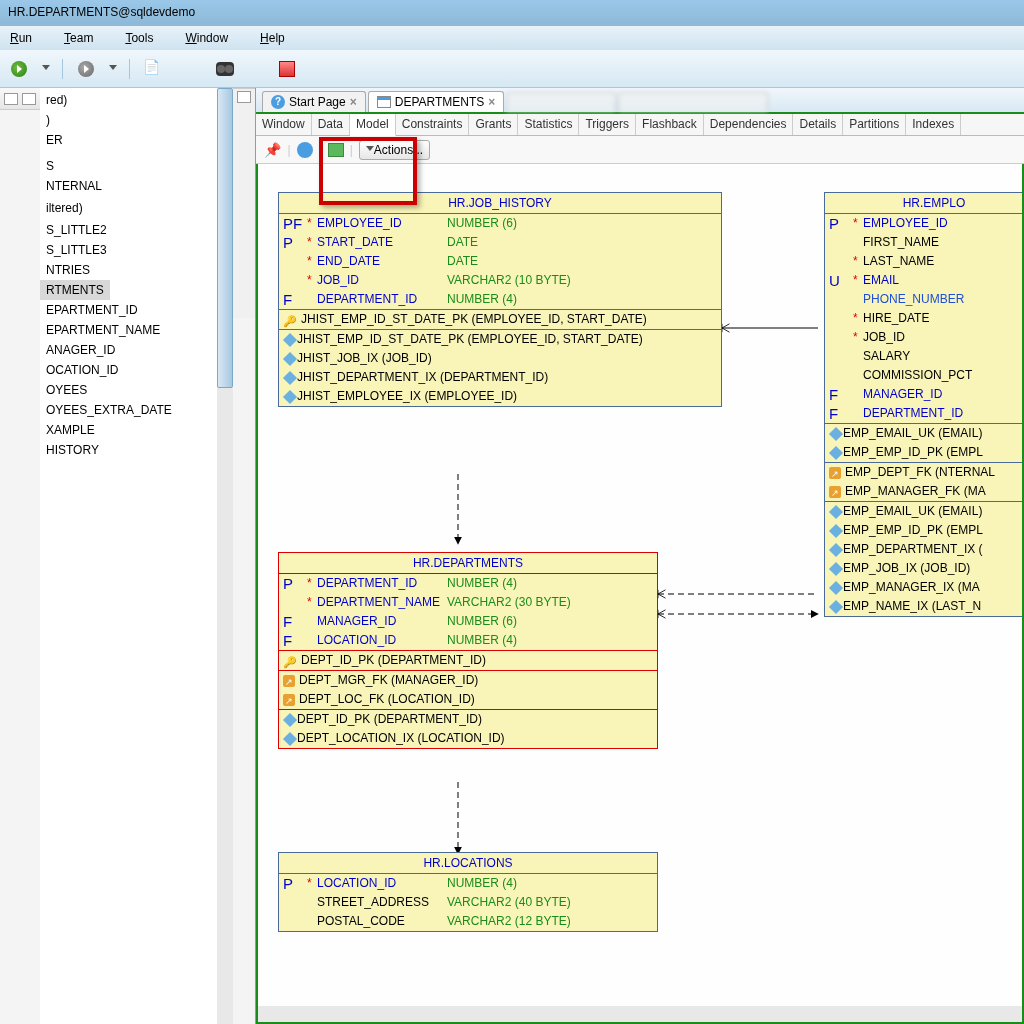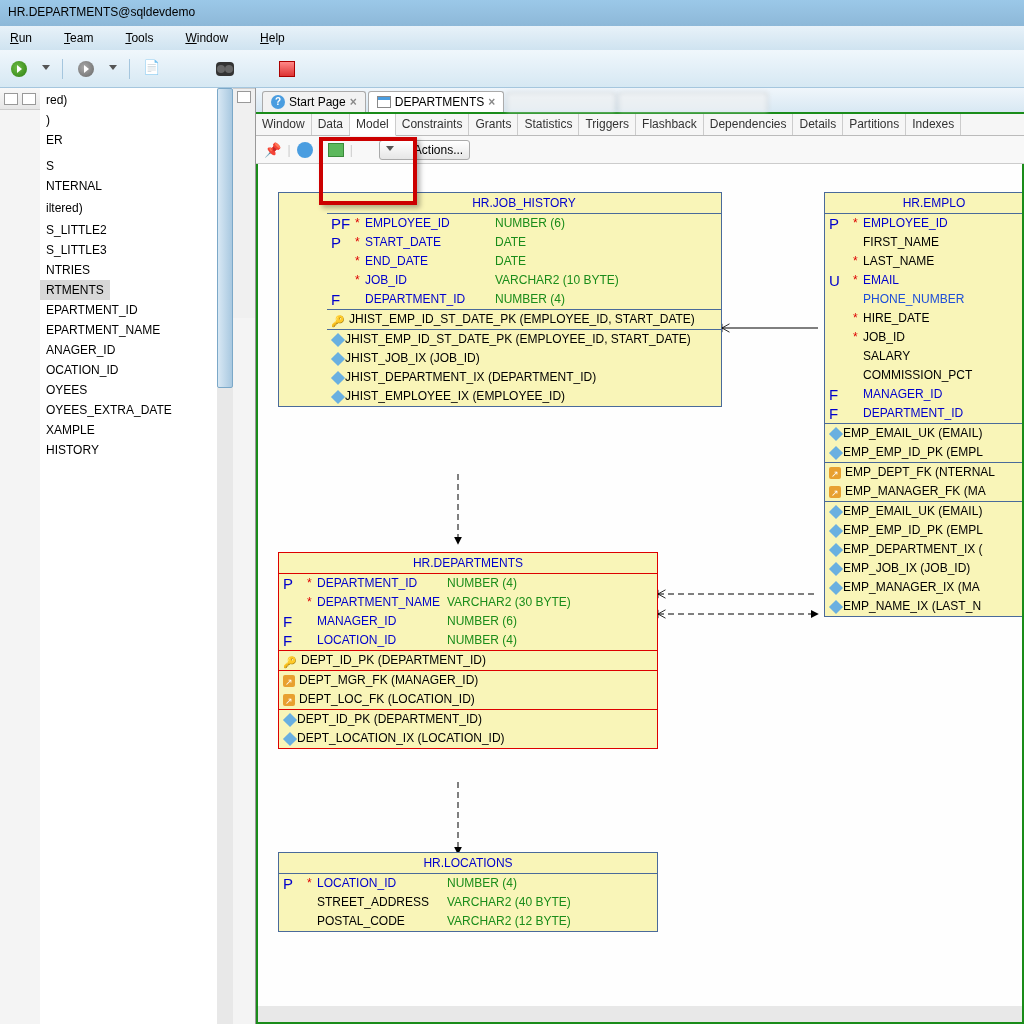--- a/index.html
+++ b/index.html
@@ -46,21 +46,21 @@
 .tab-icon-table { width: 14px; height: 12px; background: #fff; border: 1px solid #888; position: relative; }
 .tab-icon-table::before { content: ''; position: absolute; top: 0; left: 0; right: 0; height: 3px; background: #4a9de0; }
 
 .sub-tabs { height: 22px; display: flex; background: #f6f6f6; border-bottom: 1px solid #bbb; }
 .sub-tab { padding: 3px 6px; border-right: 1px solid #ccc; color: #333; }
 .sub-tab.active { background: #fff; border-bottom: 1px solid #fff; margin-bottom: -1px; }
 .action-bar { height: 28px; display: flex; align-items: center; gap: 6px; padding: 0 8px; background: #f8f8f8; border-bottom: 1px solid #ccc; }
 .pin-icon { color: #c00; font-size: 14px; }
 .refresh-icon { width: 16px; height: 16px; background: #4a9de0; border-radius: 50%; position: relative; }
 .model-icon { width: 16px; height: 14px; background: #5cb85c; position: relative; border: 1px solid #3a8a3a; }
-.actions-btn { display: flex; align-items: flex-end; gap: 20px; padding: 2px 6px; background: linear-gradient(#fff, #e6e6e6); border: 1px solid #aaa; border-radius: 3px; margin-left: 20px; }
+.actions-btn { display: flex; align-items: flex-end; gap: 0; padding: 2px 6px; background: linear-gradient(#fff, #e6e6e6); border: 1px solid #aaa; border-radius: 3px; }
 .red-highlight { position: absolute; border: 4px solid #c00; pointer-events: none; z-index: 100; box-shadow: 3px 3px 5px rgba(0,0,0,0.3); }
 
 .diagram { flex: 1; background: #fefefe; position: relative; overflow: hidden; border: 2px solid #1a8c1a; border-top: none; }
 .entity { position: absolute; background: #f9f5b8; border: 1px solid #4a6a9a; }
 .entity.selected { border: 1px solid #d00; }
 .entity-title { text-align: center; color: #0000cc; padding: 3px; border-bottom: 1px solid #4a6a9a; font-weight: normal; }
 .entity.selected .entity-title { border-bottom-color: #d00; }
 .entity-section { border-bottom: 1px solid #4a6a9a; }
 .entity.selected .entity-section { border-bottom-color: #d00; }
 .entity-section:last-child { border-bottom: none; }
@@ -192,21 +192,21 @@
               <path d="M10,1 L1,6 L10,11 M1,1 L1,11" stroke="#000" fill="none"></path>
             </marker>
         </defs>
         <line x1="464" y1="164" x2="560" y2="164" stroke="#000" marker-start="url(#crow)"></line>
         <line x1="200" y1="310" x2="200" y2="380" stroke="#000" stroke-dasharray="6,4" marker-end="url(#arrow)"></line>
         <line x1="400" y1="430" x2="560" y2="430" stroke="#000" stroke-dasharray="6,4" marker-start="url(#crow)"></line>
         <line x1="400" y1="450" x2="560" y2="450" stroke="#000" stroke-dasharray="6,4" marker-end="url(#arrow)" marker-start="url(#crow)"></line>
         <line x1="200" y1="618" x2="200" y2="690" stroke="#000" stroke-dasharray="6,4" marker-end="url(#arrow)"></line>
       </svg>
 
-      <div class="entity" style="left:20px; top:28px; width:444px;padding-left:48px;">
+      <div class="entity" style="left:20px; top:28px; width:444px;">
         <div class="entity-title">HR.JOB_HISTORY</div>
         <div class="entity-section" id="jh-cols">
             <div class="entity-row">
               <span class="key-col">PF</span>
               <span class="star">*</span>
               <span class="col-name " style="color:#0000cc">EMPLOYEE_ID</span>
               <span class="col-type">NUMBER (6)</span>
             </div>
             <div class="entity-row">
               <span class="key-col">P</span>

